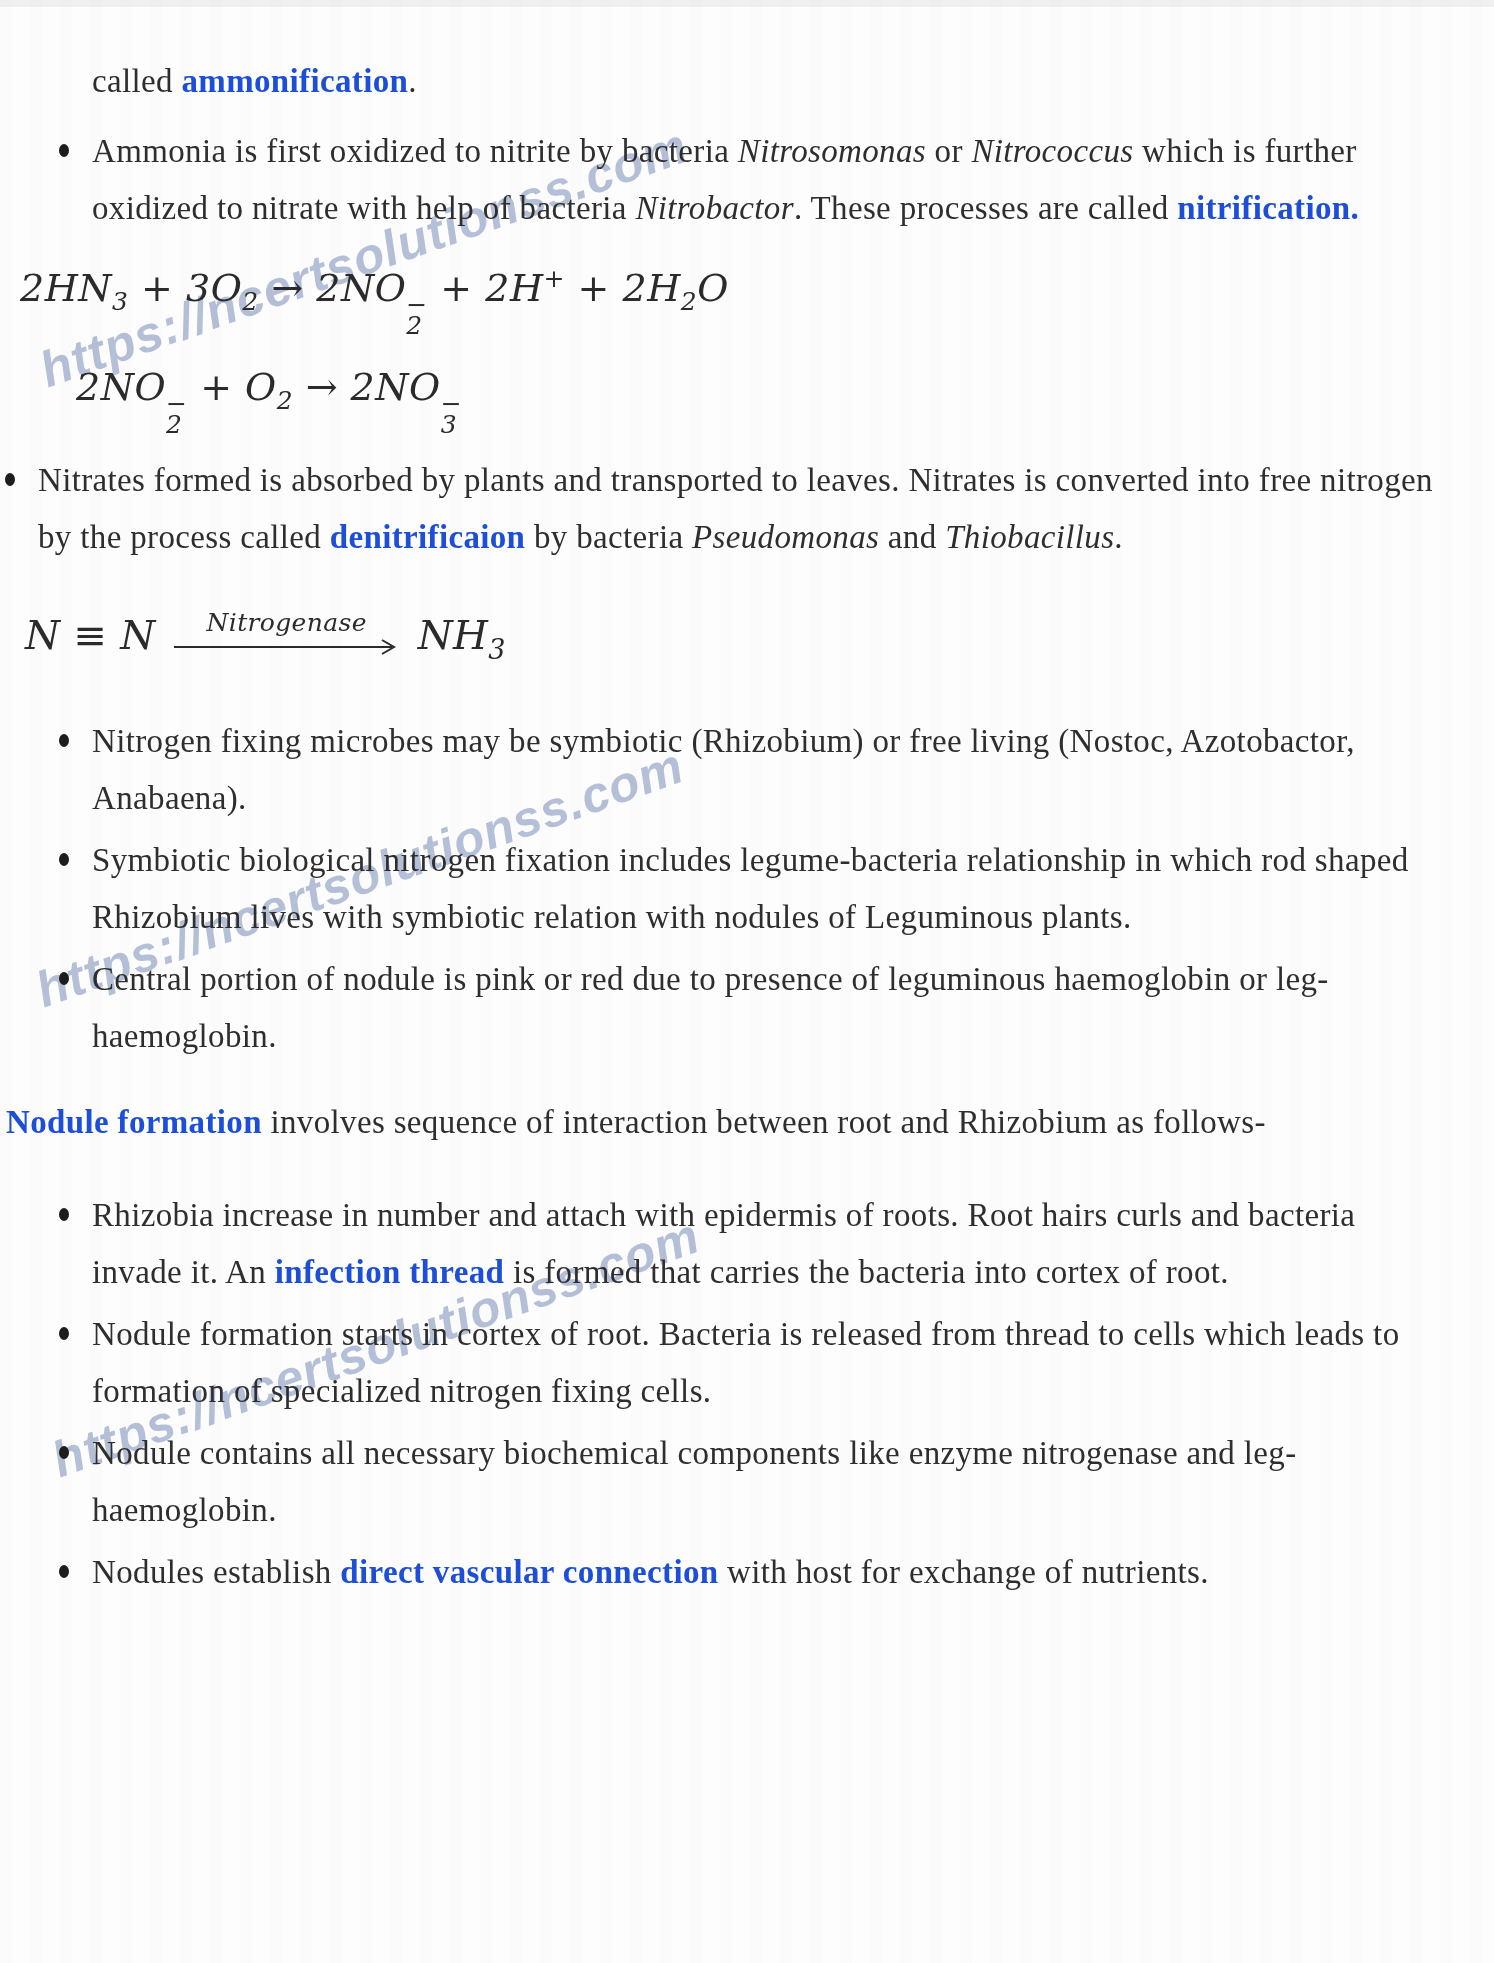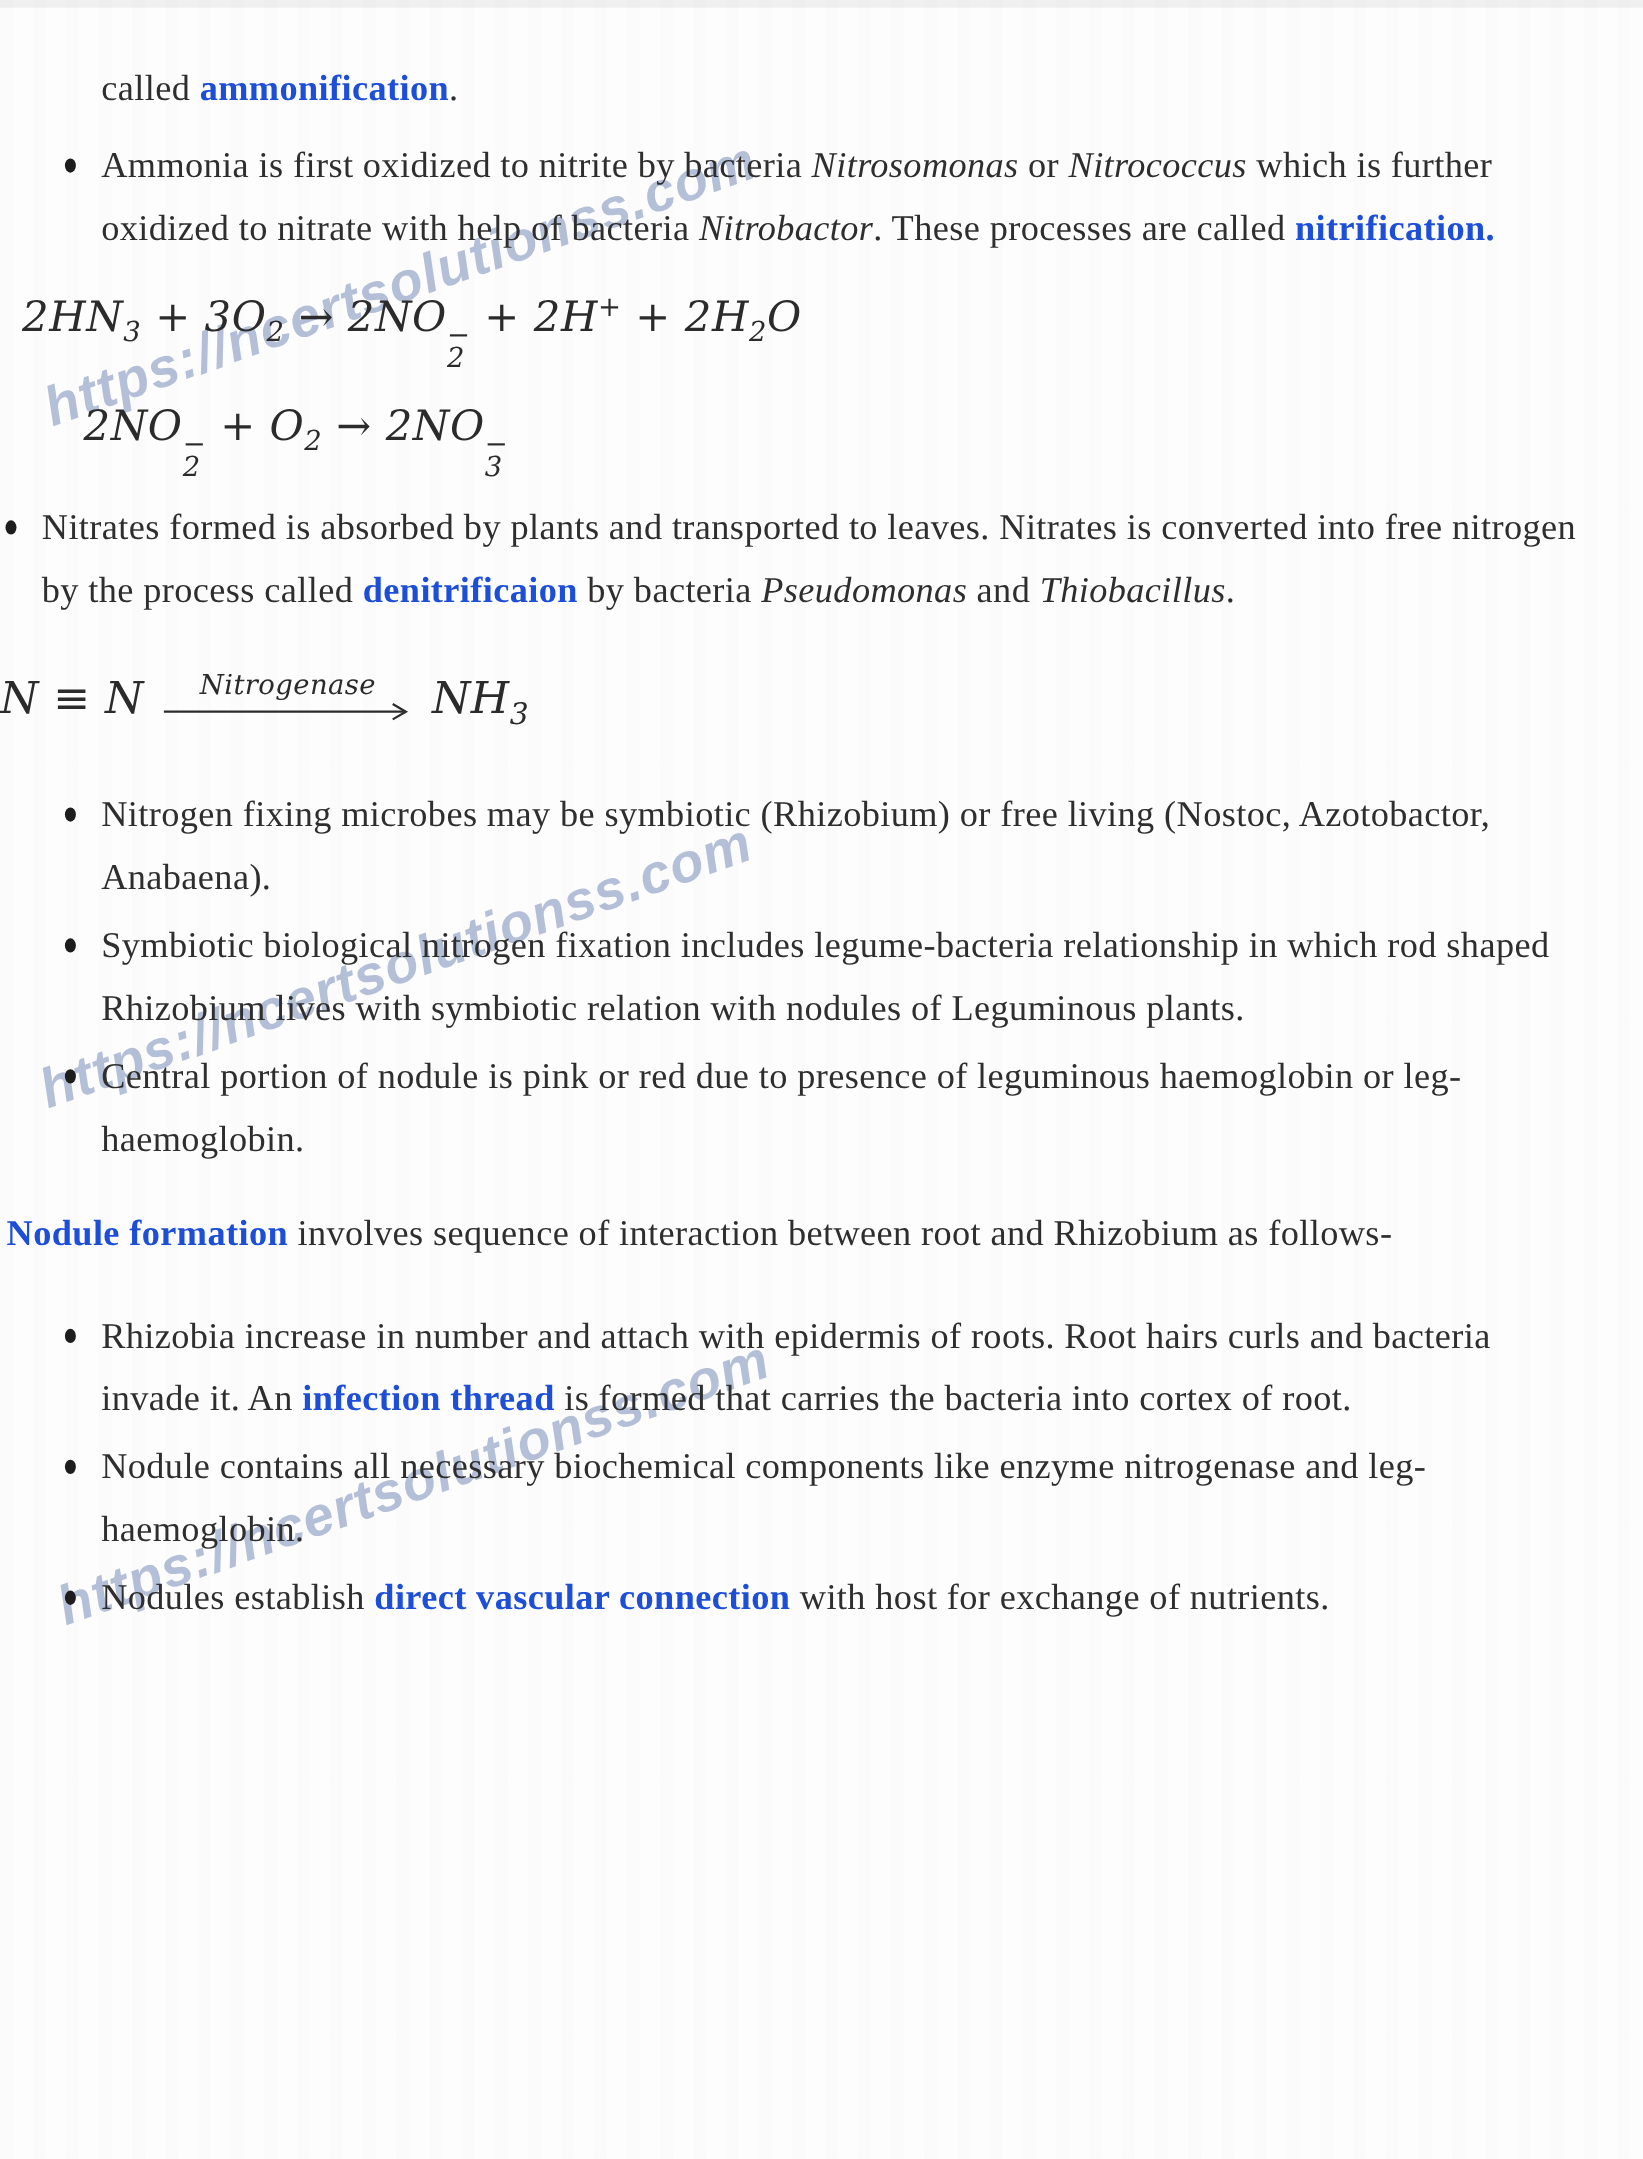--- a/index.html
+++ b/index.html
@@ -46,21 +46,21 @@
   .eq sub{font-size:25px;line-height:0;vertical-align:-9px;}
   .eq sup{font-size:25px;line-height:0;vertical-align:14px;}
   .ss{
     display:inline-flex;flex-direction:column;align-items:flex-start;
     font-size:25px;line-height:0.82;vertical-align:-12px;
   }
   .rxn{
     font-family:"DejaVu Serif",serif;font-style:italic;
     font-size:40px;color:#2b2b2b;
     display:flex;align-items:center;gap:16px;
-    padding-left:0;margin-top:9px;height:120px;
+    padding-left:25px;margin-top:9px;height:120px;
   }
   .rxn-arrow{display:inline-flex;flex-direction:column;align-items:center;margin-top:-6px;}
   .rxn-label{font-size:25px;line-height:30px;margin-bottom:0px;}
   .rxn sub{font-size:27px;line-height:0;vertical-align:-10px;}
   
   .wm{
     position:absolute;height:60px;white-space:nowrap;
     font-family:"Liberation Sans","DejaVu Sans",sans-serif;
     font-weight:bold;font-style:italic;
     font-size:50px;line-height:60px;letter-spacing:1px;
@@ -123,18 +123,19 @@
     <ul class="lst lst-c">
         <li><span>Nitrogen fixing microbes may be symbiotic (Rhizobium) or free living (Nostoc, Azotobactor, Anabaena).</span></li>
         <li><span>Symbiotic biological nitrogen fixation includes legume-bacteria relationship in which rod shaped Rhizobium lives with symbiotic relation with nodules of Leguminous plants.</span></li>
         <li><span>Central portion of nodule is pink or red due to presence of leguminous haemoglobin or leg-haemoglobin.</span></li>
       </ul>
 
     <p class="lead-par"><span class="b">Nodule formation</span><span> involves sequence of interaction between root and Rhizobium as follows-</span></p>
 
     <ul class="lst lst-d">
         <li><span>Rhizobia increase in number and attach with epidermis of roots. Root hairs curls and bacteria invade it. An </span><span class="b">infection thread</span><span> is formed that carries the bacteria into cortex of root.</span></li>
+        <li><span>Nodule formation starts in cortex of root. Bacteria is released from thread to cells which leads to formation of specialized nitrogen fixing cells.</span></li>
         <li><span>Nodule contains all necessary biochemical components like enzyme nitrogenase and leg-haemoglobin.</span></li>
         <li><span>Nodules establish </span><span class="b">direct vascular connection</span><span> with host for exchange of nutrients.</span></li>
       </ul>
 
   </div>
 </div>
 
 </body></html>

